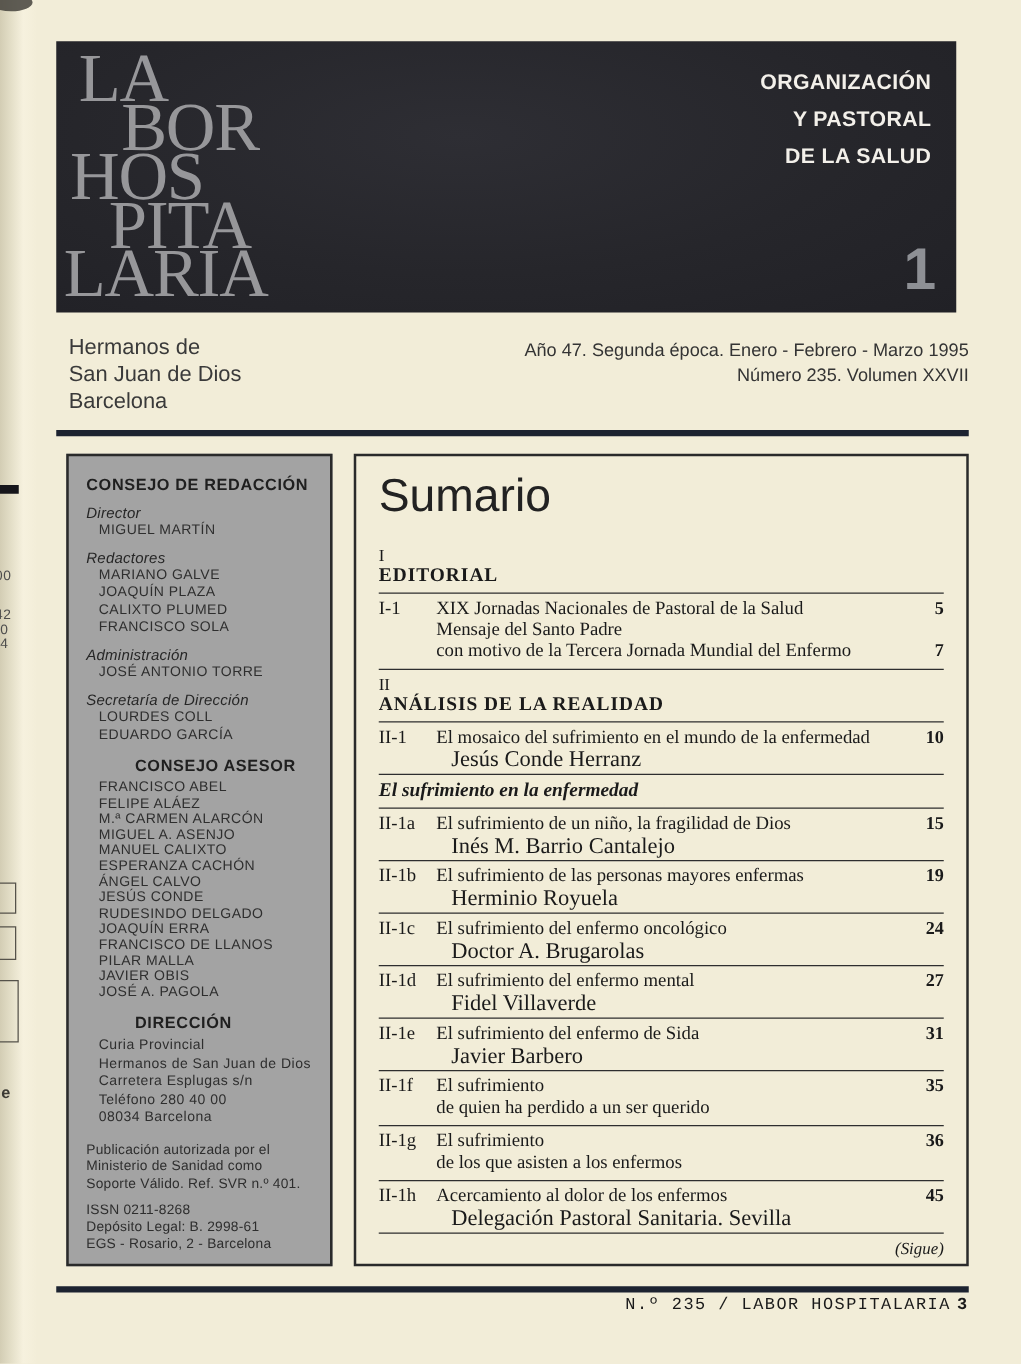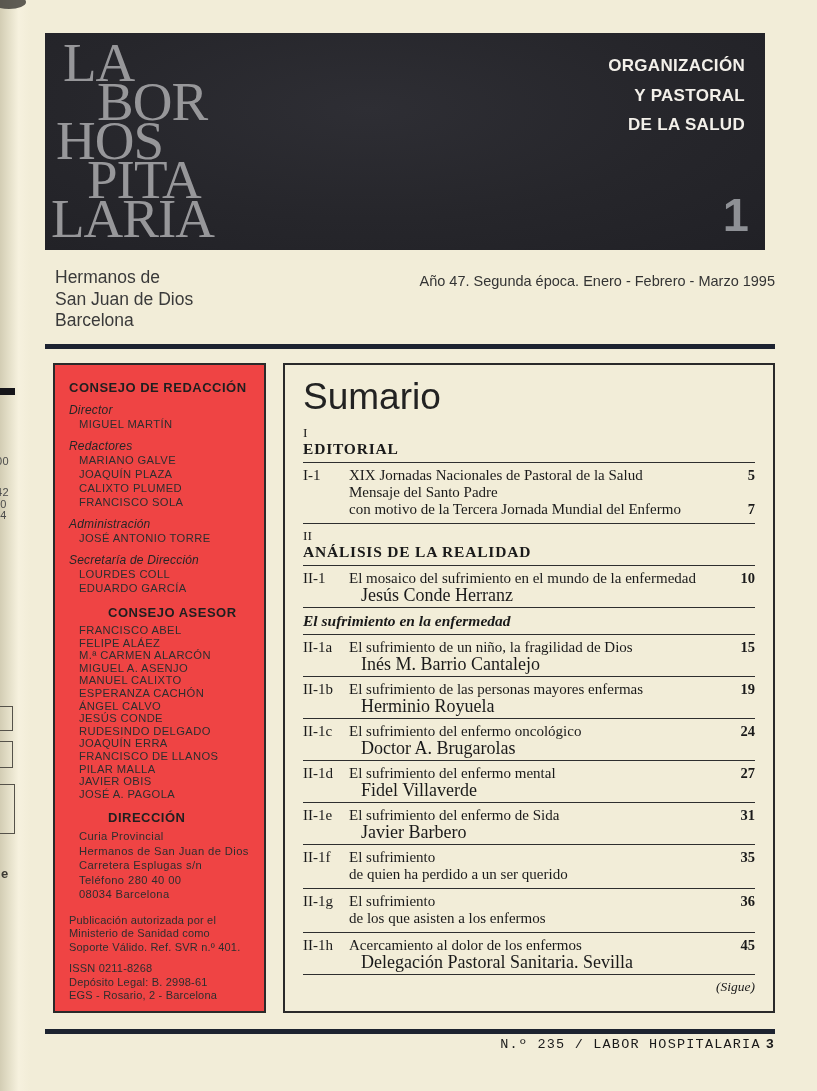--- a/index.html
+++ b/index.html
@@ -33,38 +33,38 @@
 
   
   .publisher { position:absolute; left:55px; top:267px; font-size:17.5px; line-height:21.5px; color:#3a3a3a; }
   .edition { position:absolute; right:42px; top:271px; text-align:right; font-size:14.5px; line-height:20px; color:#343434; }
   .rule-thick { position:absolute; left:45px; width:730px; height:5px; background:#1d2330; }
   .rule-pub { top:344px; }
   .rule-foot { top:1029px; }
 
   
   .sidebar { position:absolute; left:53px; top:363px; width:213px; height:650px;
-    border:2px solid #2a2a2a; background:#ef4444; padding:15px 14px; overflow:hidden;
+    border:2px solid #2a2a2a; background:#a3a3a3; padding:15px 14px; overflow:hidden;
     font-size:11.2px; color:#2e2e2e; letter-spacing:.4px; }
   .sb-title { font-size:13px; font-weight:bold; color:#1f1f1f; letter-spacing:.5px; margin-bottom:2px; }
   .sb-role { font-style:italic; font-size:12px; color:#262626; margin-top:8px; line-height:14px; letter-spacing:.2px; }
   .sb-member { padding-left:10px; line-height:14px; }
   .sb-advisory-title, .sb-direction-title { margin-top:10px;margin-left:39px; }
   .sb-advisor { padding-left:10px; line-height:12.6px; }
   .sb-advisors { margin-top:4px; }
   .sb-address { margin-top:4px; }
   .sb-address-line { padding-left:10px; line-height:14.5px; }
   .sb-legal { margin-top:12px; font-size:11px; line-height:13.5px; letter-spacing:.2px; }
   .sb-reg { margin-top:8px; }
   .sb-reg-line { line-height:13.5px; font-size:11px; letter-spacing:.2px; }
 
   
   .summary { position:absolute; left:283px; top:363px; width:492px; height:650px;
     border:2px solid #2a2a2a; padding:12px 18px 8px 18px; overflow:hidden; }
-  .summary-title { font-size:37px; color:#222; line-height:40px; margin-bottom:8px; font-weight:400; }
+  .summary-title { font-size:37px; color:#222; line-height:40px; margin-bottom:20px; font-weight:400; }
   .toc { font-family:"Liberation Serif", serif; color:#1a1a1a; }
   .toc-sec-num { font-size:13.5px; line-height:15px; margin-top:4px; }
   .toc-sec-heading { font-size:15.5px; font-weight:bold; letter-spacing:.8px; line-height:17px; }
   .toc-divider { border:0; border-top:1.4px solid #2e2e2e; margin:4.5px 0; }
   .toc-row { display:flex; align-items:baseline; line-height:17px; font-size:15px; }
   .toc-code { width:46px; flex:none; }
   .toc-text { flex:1; }
   .toc-page { width:30px; flex:none; text-align:right; font-weight:bold; font-size:14.5px; }
   .toc-author { margin-left:58px; font-size:18px; line-height:14px; margin-top:1px; }
   .toc-sub { font-weight:bold; font-style:italic; font-size:15.5px; line-height:17px; }
@@ -109,20 +109,21 @@
     <div class="issue-number">1</div>
   </header>
 
   <div class="publisher">
     <div>Hermanos de</div>
     <div>San Juan de Dios</div>
     <div>Barcelona</div>
   </div>
   <div class="edition">
     <div>Año 47. Segunda época. Enero - Febrero - Marzo 1995</div>
+    <div>Número 235. Volumen XXVII</div>
   </div>
   <div class="rule-thick rule-pub"></div>
 
   <aside class="sidebar">
     <div class="sb-title">CONSEJO DE REDACCIÓN</div>
     <div id="board-groups">
         <div class="sb-role">Director</div>
         <div class="sb-member">MIGUEL MARTÍN</div>
         <div class="sb-role">Redactores</div>
         <div class="sb-member">MARIANO GALVE</div>

